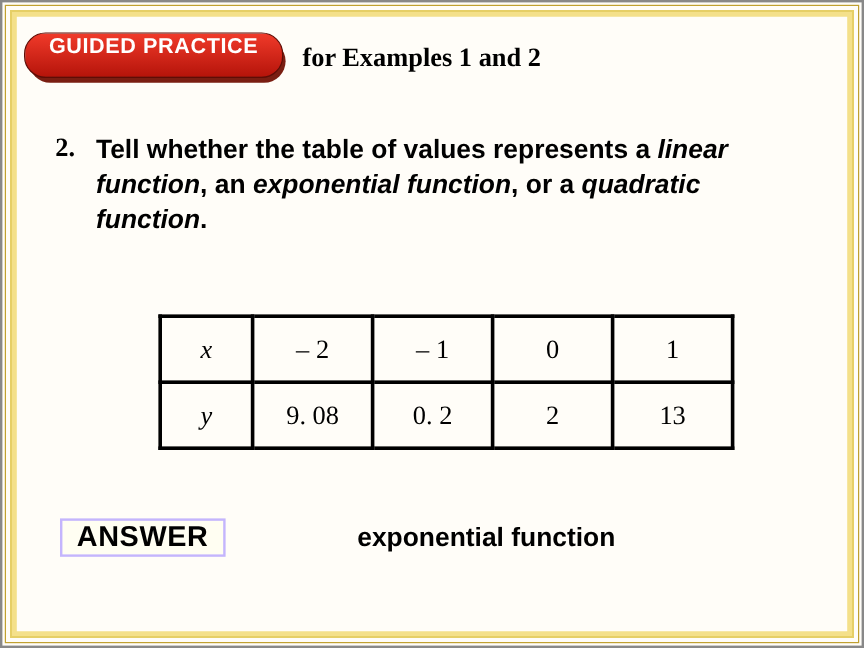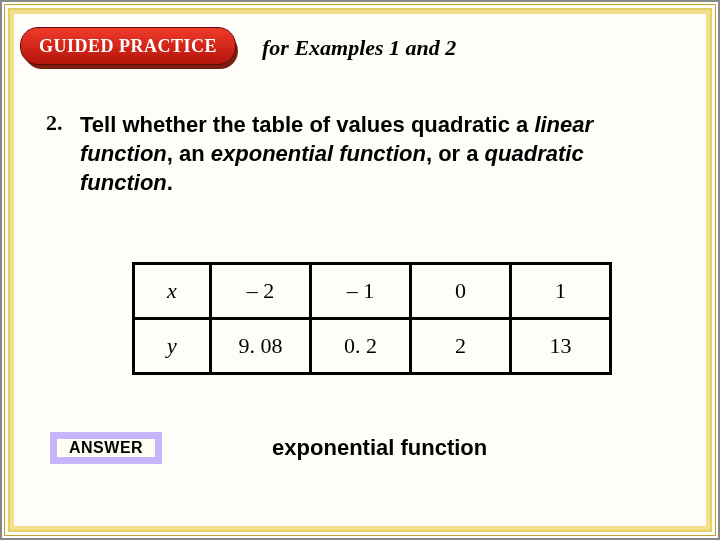--- a/index.html
+++ b/index.html
@@ -64,37 +64,35 @@
   .badge {
     position: absolute;
     left: 0;
     top: 0;
     width: 214px;
     height: 36px;
     background: linear-gradient(#f03a2a, #b5140a);
     border-radius: 18px;
     border: 1px solid #5e0d06;
     display: flex;
-    align-items: center;
+    align-items: flex-start;
     justify-content: center;
-    font-family: Liberation Serif, serif;
   }
   .badge-text {
     color: #ffffff;
     font-weight: bold;
     font-size: 18px;
     letter-spacing: 0.5px;
   }
   .subtitle {
-    margin-left: 22px;
+    margin-left: 12px;
     font-family: "Times New Roman", Times, serif;
     font-weight: bold;
     font-size: 22px;
     color: #000;
-    font-style: italic;
   }
 
   
   .question-row {
     position: absolute;
     top: 108px;
     left: 44px;
     right: 60px;
     display: flex;
     align-items: flex-start;
@@ -143,26 +141,26 @@
   
   .answer-row {
     position: absolute;
     top: 430px;
     left: 48px;
     right: 40px;
     display: flex;
     align-items: center;
   }
   .answer-box {
-    border: 7px solid #c4b5fd;
+    border: 2px solid #c4b5fd;
     background: #fffef2;
     padding: 0 12px;
     font-family: Arial, Helvetica, sans-serif;
     font-weight: bold;
-    font-size: 16px;
+    font-size: 24px;
     letter-spacing: 0.5px;
   }
   .answer-text {
     margin-left: 110px;
     font-family: Arial, Helvetica, sans-serif;
     font-weight: bold;
     font-size: 22px;
   }
 </style>
 </head>
@@ -176,21 +174,21 @@
       <div class="badge">
         <span class="badge-text">GUIDED PRACTICE</span>
       </div>
     </div>
     <div class="subtitle">for Examples 1 and 2</div>
   </div>
 
   <div class="question-row">
     <div class="qnum">2.</div>
     <div class="qtext">
-      <span>Tell whether the table of values quadratic a </span><span class="em">linear function</span><span>, an </span><span class="em">exponential function</span><span>, or a </span><span class="em">quadratic function</span><span>.</span>
+      <span>Tell whether the table of values represents a </span><span class="em">linear function</span><span>, an </span><span class="em">exponential function</span><span>, or a </span><span class="em">quadratic function</span><span>.</span>
     </div>
   </div>
 
   <table class="tbl">
     <tbody>
         <tr>
       <td class="hd">x</td>
       <td>– 2</td>
       <td>– 1</td>
       <td>0</td>

